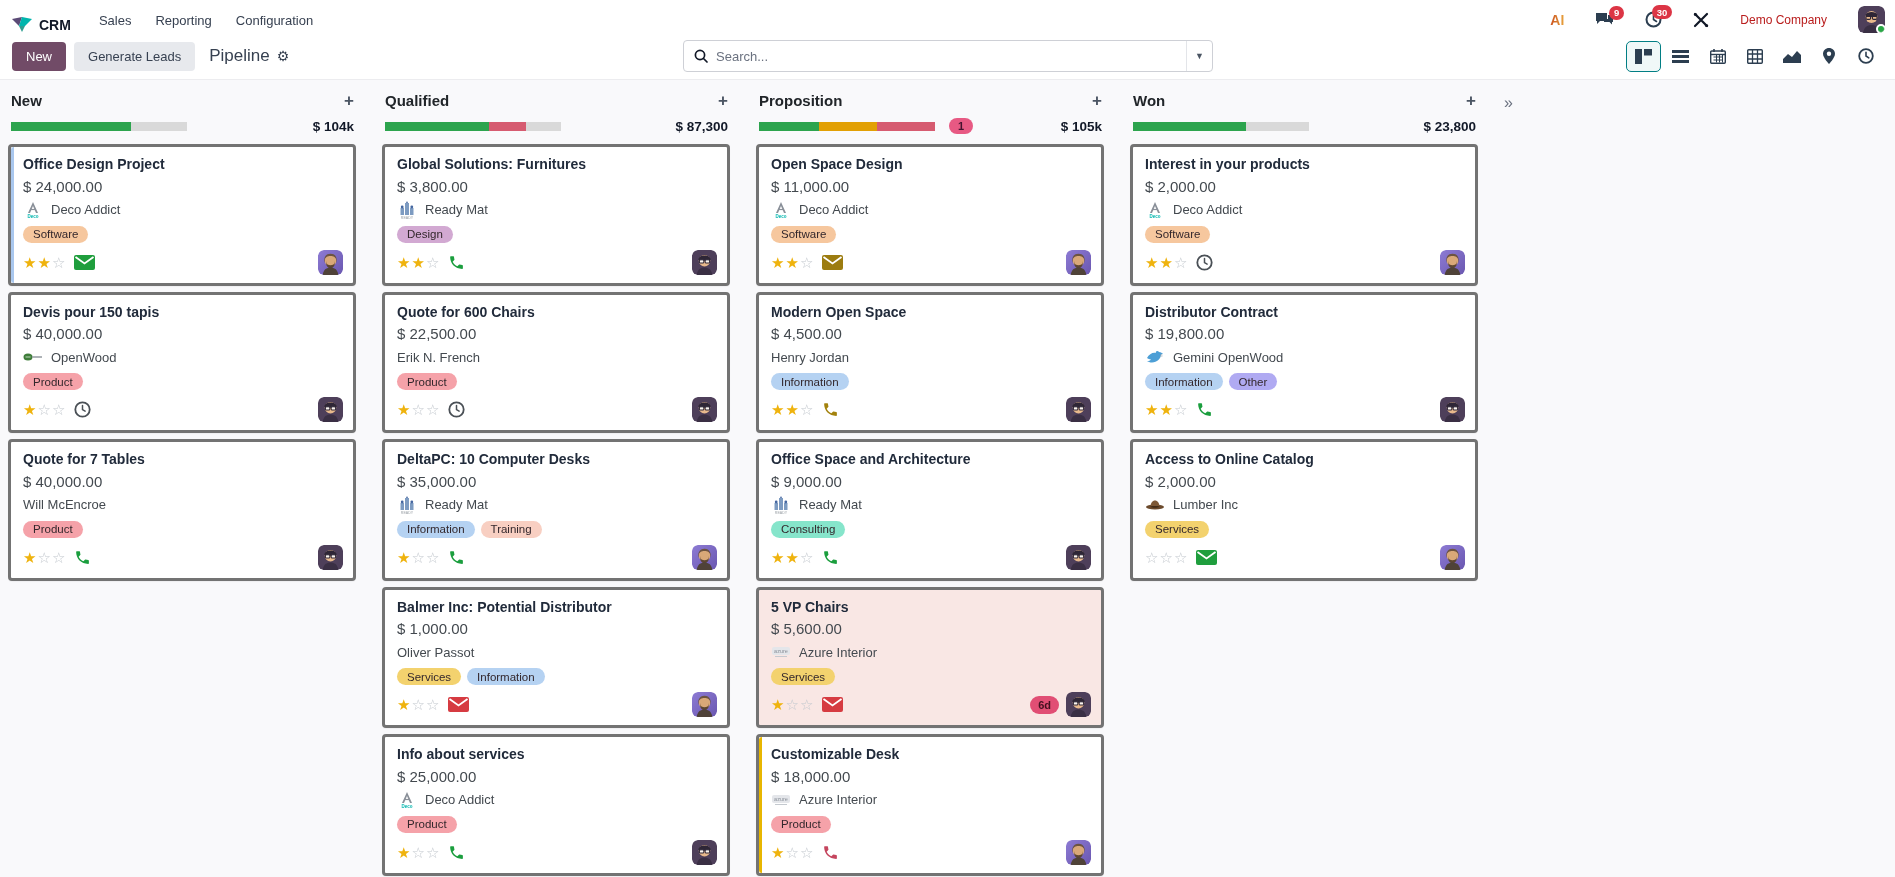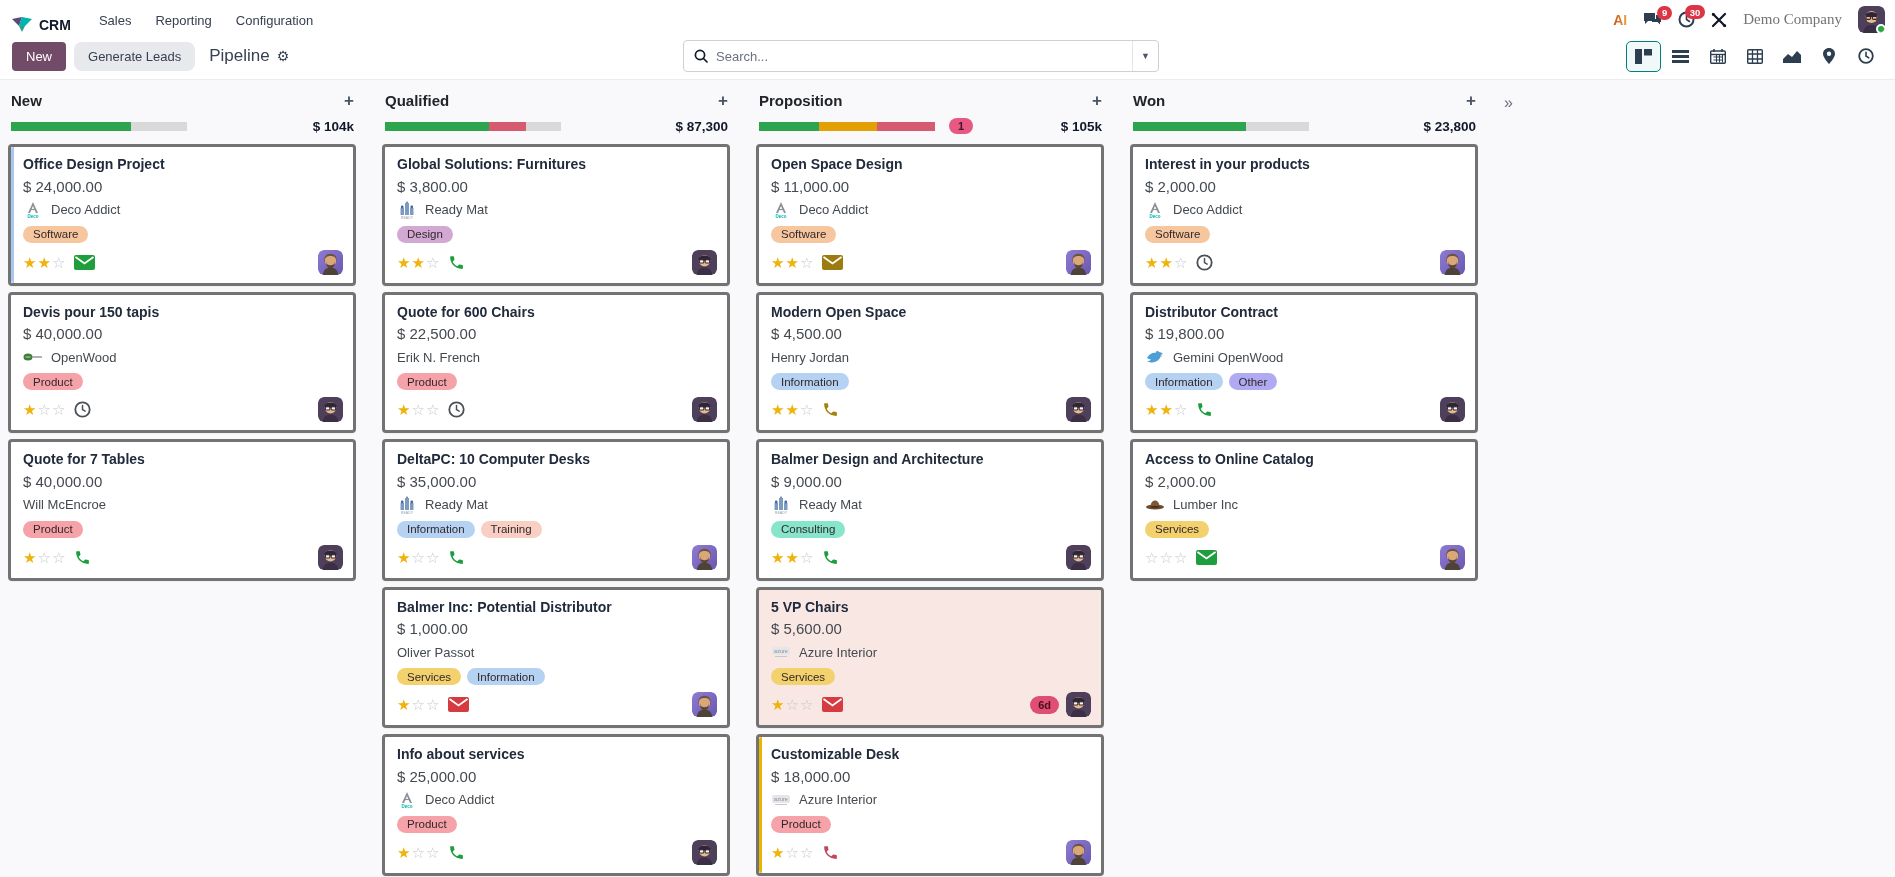--- a/index.html
+++ b/index.html
@@ -4,36 +4,36 @@
 <style>
   * { margin:0; padding:0; box-sizing:border-box; }
   html,body { width:1895px; height:877px; font-family:"Liberation Sans", sans-serif; background:#f9f9fb; overflow:hidden; }
 
   
   .navbar { height:33px; background:#fff; display:flex; align-items:flex-end; padding:0 10px 0 12px; }
   .brand { display:flex; align-items:center; gap:7px; margin-right:18px; }
   .brand-name { font-size:14px; font-weight:bold; color:#111827; }
   .nav-menu { display:flex; gap:4px; }
   .nav-item { font-size:13px; color:#374151; padding:5px 10px; border-radius:4px; cursor:pointer; }
-  .nav-right { margin-left:auto; display:flex; align-items:center; gap:16px; }
+  .nav-right { margin-left:auto; display:flex; align-items:center; gap:31px; }
   .ai-label { font-weight:bold; font-size:14px; background:linear-gradient(90deg,#c94f1e,#e8a33d); -webkit-background-clip:text; background-clip:text; color:transparent; cursor:pointer; }
   .nav-icon-wrap { position:relative; cursor:pointer; display:flex; align-items:center; }
   .nav-badge { position:absolute; top:-6px; right:-10px; background:#dc3545; color:#fff; font-size:9.5px; font-weight:bold; border-radius:9px; padding:1.5px 5px; line-height:1.2; }
-  .company-name { font-size:15px; color:#737373; cursor:pointer;font-family:Liberation Serif, serif; }
+  .company-name { font-size:12px; color:#b91c1c; cursor:pointer; }
   .user-avatar { position:relative; width:27px; height:27px; border-radius:6px; overflow:hidden; cursor:pointer; }
   .status-dot { position:absolute; right:-1px; bottom:-1px; width:10px; height:10px; border-radius:50%; background:#28a745; border:2px solid #fff; }
 
   
   .control-panel { height:47px; background:#fff; display:flex; align-items:center; padding:0 12px; border-bottom:1px solid #ececef; }
   .btn { font-size:13px; border-radius:4px; padding:6px 13px; cursor:pointer; border:1px solid transparent; }
   .btn-primary { background:#714b67; color:#fff; }
-  .btn-secondary { background:#e7e9ed; color:#374151; margin-left:8px;border-radius:8px; }
+  .btn-secondary { background:#e7e9ed; color:#374151; margin-left:8px; }
   .page-title { font-size:17px; color:#374151; margin-left:14px; display:flex; align-items:center; gap:7px; }
   .gear { font-size:14px; color:#374151; cursor:pointer; }
-  .search-wrap { position:absolute; left:683px; top:40px; width:476px; height:32px; background:#fff; border:1px solid #ced0d6; border-radius:4px; display:flex; align-items:center; }
+  .search-wrap { position:absolute; left:683px; top:40px; width:530px; height:32px; background:#fff; border:1px solid #ced0d6; border-radius:4px; display:flex; align-items:center; }
   .search-input { flex:1; border:none; outline:none; font-size:13px; color:#374151; font-family:"Liberation Sans",sans-serif; background:transparent; }
   .search-input::placeholder { color:#6b7280; }
   .search-caret { width:26px; align-self:stretch; border-left:1px solid #e3e5e9; display:flex; align-items:center; justify-content:center; color:#4b5563; font-size:9px; cursor:pointer; }
   .magnifier { margin:0 8px 0 10px; display:flex; }
   .view-switcher { margin-left:auto; display:flex; gap:2px; }
   .vs-btn { width:35px; height:31px; display:flex; align-items:center; justify-content:center; border-radius:5px; border:1px solid transparent; cursor:pointer; color:#2c3e50; }
   .vs-btn.active { border-color:#017e84; background:#f0f8f8; }
 
   
   .board { display:flex; padding:12px 8px 0 8px; height:797px; overflow:hidden; align-items:flex-start; }
@@ -637,21 +637,21 @@
                 <path d="M7 10c0-5.5 13-5.5 13 0l-.8 1.5H7.8z" fill="#2e2636"></path>
                 <rect x="8" y="10.5" width="4.8" height="3.6" rx="1.2" fill="#fff" opacity=".85"></rect>
                 <rect x="14.2" y="10.5" width="4.8" height="3.6" rx="1.2" fill="#fff" opacity=".85"></rect>
                 <rect x="8" y="10.5" width="4.8" height="3.6" rx="1.2" fill="none" stroke="#2e2636" stroke-width="1.1"></rect>
                 <rect x="14.2" y="10.5" width="4.8" height="3.6" rx="1.2" fill="none" stroke="#2e2636" stroke-width="1.1"></rect>
                 <path d="M5 27c1-6 4.5-8 8.5-8s7.5 2 8.5 8z" fill="#3a2f44"></path>
               </svg></span>
           </div>
         </div>
         <div class="kcard" style="background: rgb(255, 255, 255);">
-          <div class="c-title">Balmer Design and Architecture</div>
+          <div class="c-title">Office Space and Architecture</div>
           <div class="c-amount">$ 9,000.00</div>
           <div class="c-partner">
             <span class="c-logo">
               <svg width="18" height="18" viewBox="0 0 18 18">
                 <rect x="7" y="2" width="4" height="12" fill="#7d9bc1"></rect>
                 <rect x="2.5" y="7" width="3.5" height="7" fill="#7d9bc1"></rect>
                 <rect x="12" y="7" width="3.5" height="7" fill="#7d9bc1"></rect>
                 <circle cx="4.2" cy="6" r="1.4" fill="#4466a0"></circle>
                 <circle cx="13.8" cy="6" r="1.4" fill="#4466a0"></circle>
                 <path d="M9 0l1 2H8z" fill="#4466a0"></path>

